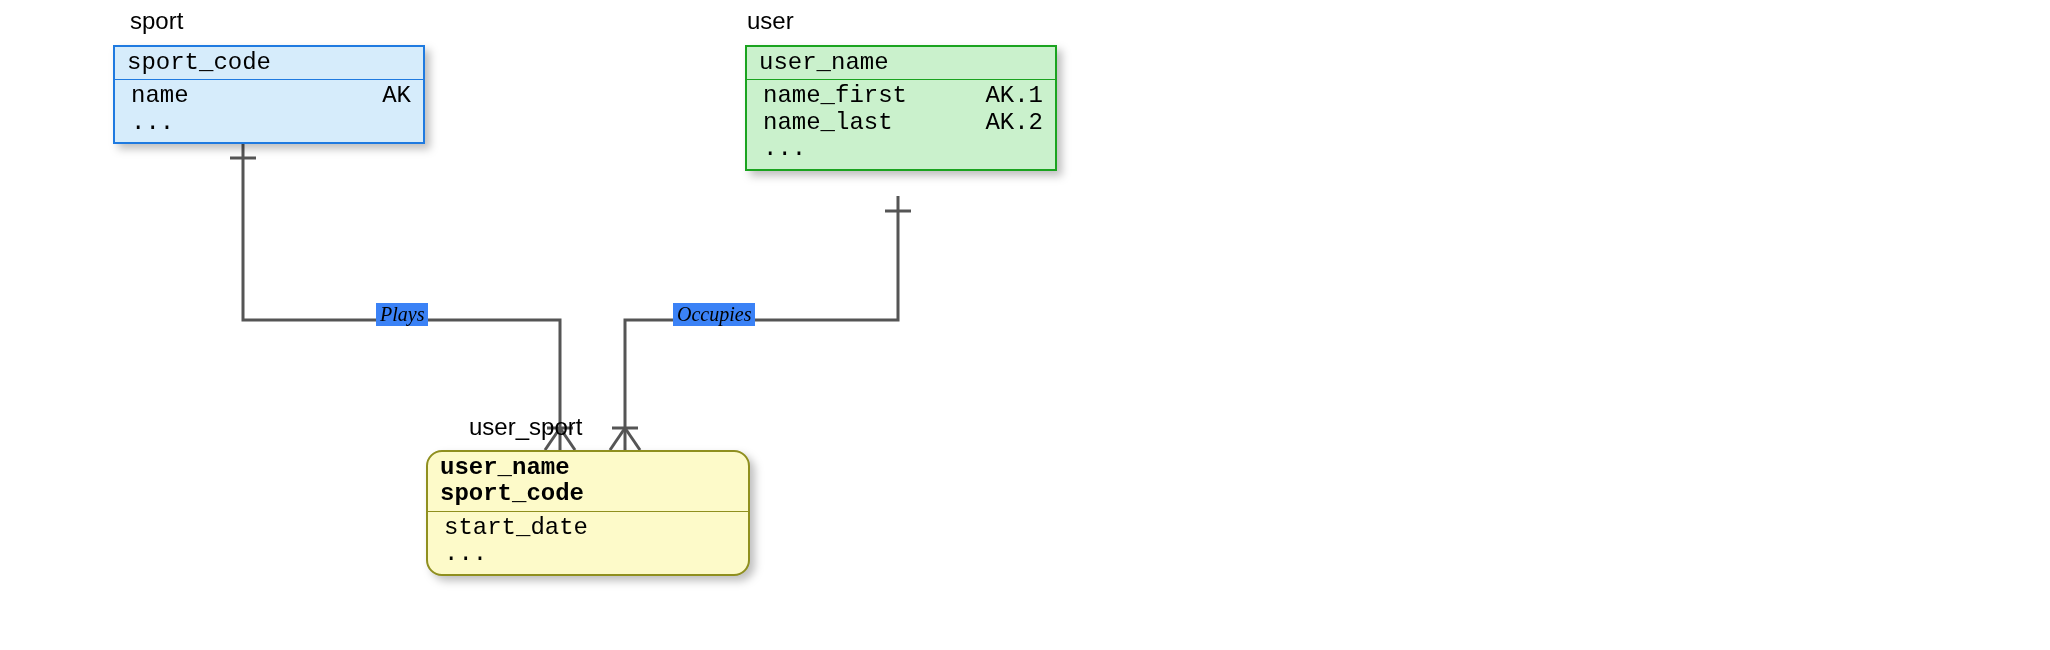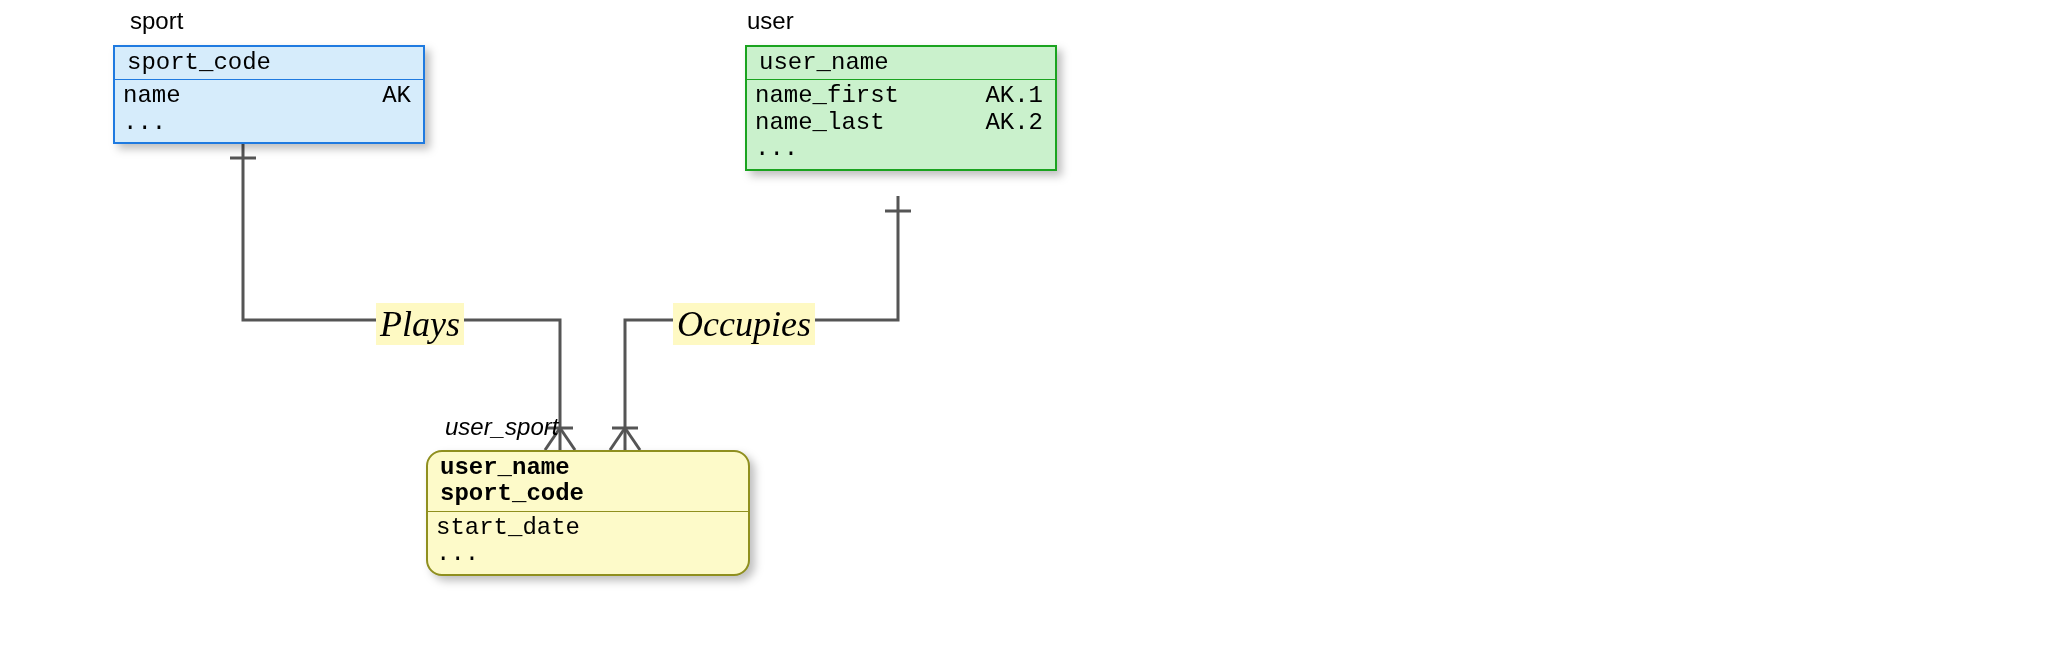--- a/index.html
+++ b/index.html
@@ -23,21 +23,21 @@
     font-family:"Courier New",Courier,monospace;
     font-size:24px;
     line-height:1.1;
     filter:drop-shadow(5px 5px 4px rgba(0,0,0,0.25));
   }
   .entity .pk{
     border-bottom:1px solid;
     padding:3px 12px 3px 12px;
   }
   .entity .attrs{
-    padding:3px 12px 6px 8px;
+    padding:3px 12px 6px 16px;
   }
   .row{display:flex;justify-content:space-between;}
   .row span:first-child{white-space:pre;font-family:Liberation Mono, monospace;}
   .row span:last-child{white-space:pre;margin-left:8px;}
 
   #sport{
     left:113px;top:45px;width:308px;
     background:#d6ecfb;border-color:#1f7ae0;
   }
   #sport .pk{border-color:#1f7ae0;}
@@ -53,23 +53,23 @@
     background:#fdfac9;border-color:#8f8f1f;
     border-radius:16px;
   }
   #user_sport .pk{border-color:#8f8f1f;}
   #user_sport .pk .row span{font-weight:bold;}
 
   .rel{
     position:absolute;
     font-family:"Times New Roman",Times,serif;
     font-style:italic;
-    font-size:36px;
+    font-size:20px;
     color:#000;
-    background:#fef9c3;
+    background:#3b82f6;
     padding:0 4px;
   }
 </style>
 </head>
 <body>
 
 <svg width="2050" height="650">
   <g stroke="#555" stroke-width="3" fill="none">
 
     <path d="M 243 143 L 243 320 L 560 320 L 560 450"></path>
@@ -130,21 +130,21 @@
       <span>name_last</span>
       <span>AK.2</span>
     </div>
     <div class="row">
       <span>...</span>
       <span></span>
     </div>
   </div>
 </div>
 
-<div class="title" style="left:445px;top:413px;font-style:italic;">user_sport</div>
+<div class="title" style="left:469px;top:413px;">user_sport</div>
 <div class="entity" id="user_sport">
   <div class="pk">
     <div class="row">
       <span>user_name</span>
       <span></span>
     </div>
     <div class="row">
       <span>sport_code</span>
       <span></span>
     </div>

